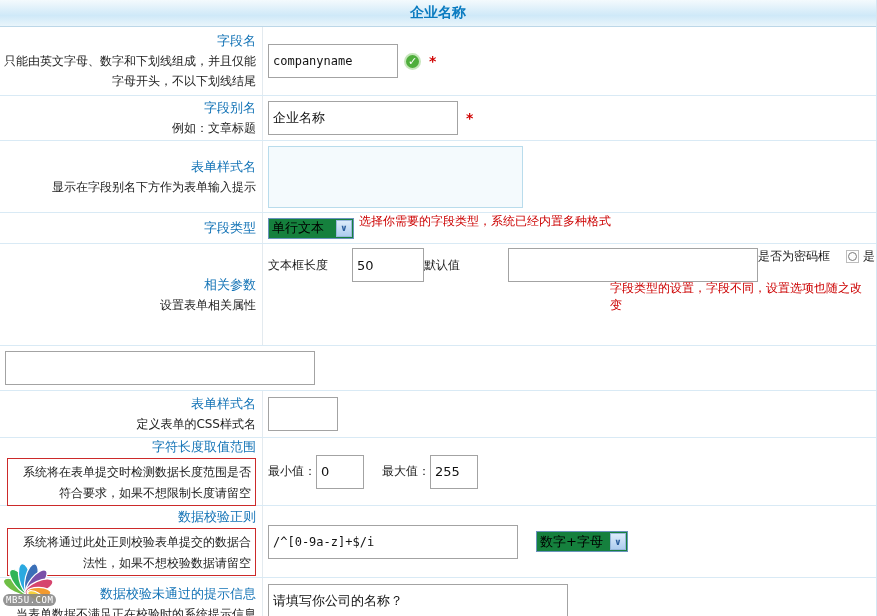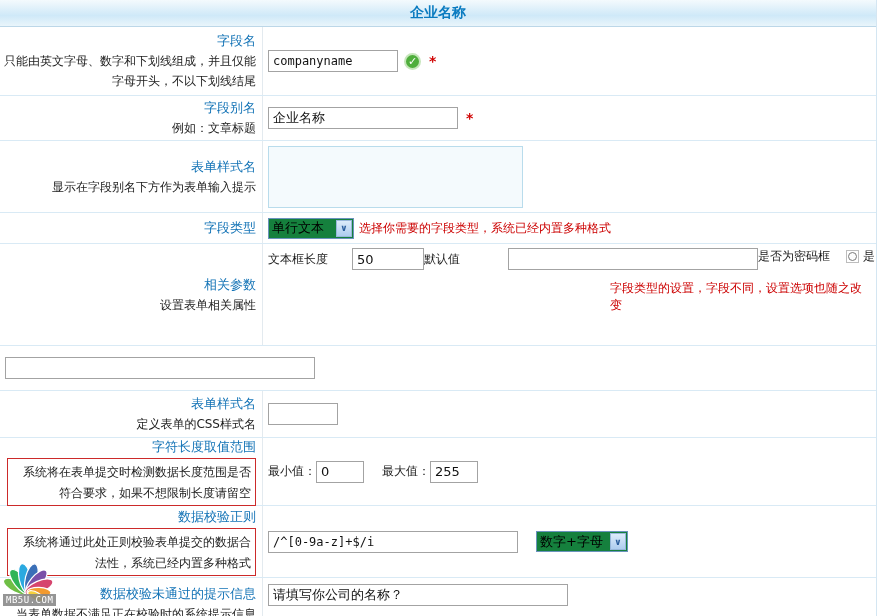--- a/index.html
+++ b/index.html
@@ -18,21 +18,21 @@
   .r6{height:45px}.r7{height:47px}.r8{height:68px}.r9{height:72px}.r10{height:44px}
   .lcell { width:263px; flex:none; border-right:1px solid #e3eaef; display:flex;
            flex-direction:column; justify-content:center; align-items:flex-end;
            text-align:right; padding:0 6px 0 4px; }
   .rcell { flex:1; display:flex; align-items:center; padding-left:5px; position:relative; }
   .flabel { color:#1373b6; font-weight:normal; font-size:13px; line-height:20px; }
   .fdesc { color:#1c1c1c; font-size:12px; line-height:20px; }
   .redbox { border:1px solid #cc2a2a; padding:2px 4px; margin-top:1px; width:249px;
             text-align:right; }
   
-  .ti { height:22px; border:1px solid #a3a3a3; background:#fff; font-size:13px;
+  .ti { height:34px; border:1px solid #a3a3a3; background:#fff; font-size:13px;
         padding:1px 4px; color:#111; font-family:"DejaVu Sans",sans-serif; }
   .mono { font-family:"DejaVu Sans Mono","Liberation Mono",monospace; font-size:12px; }
   .w130{width:130px}.w190{width:190px}.w310{width:310px}.w70{width:70px}
   .w48{width:48px}.w250{width:250px}.w72{width:72px}.w300{width:300px}
   .hint-ta { width:255px; height:62px; background:#f4fafd; border:1px solid #b9dcec;
              resize:none; font-size:13px; font-family:"DejaVu Sans",sans-serif; }
   .req { color:#d00000; font-weight:bold; margin-left:8px; font-size:14px; }
   .vicon { width:17px; height:17px; flex:none; border-radius:50%; background:#4fae3c;
            border:2px solid #c6e6bb; color:#fff; font-size:11px; font-weight:bold;
            display:inline-flex; align-items:center; justify-content:center; margin-left:6px; }
@@ -55,21 +55,21 @@
   
   .pcol { flex-direction:row; align-items:flex-start; justify-content:center; }
   .pline { display:flex; align-items:center; margin:4px 0; font-size:12px; color:#1c1c1c; }
   .plabel { width:84px; flex:none; }
   .abs-hint { position:absolute; left:347px; top:36px; width:252px; }
   .gap { display:inline-block; width:18px; }
   .lblsm { font-size:12px; color:#1c1c1c; }
   
   .logo { position:absolute; left:2px; top:556px; width:60px; height:60px; }
   .logo-badge { position:absolute; left:1px; top:38px; background:rgba(130,130,130,.85);
-    color:#fff; font-size:9px; padding:1px 3px; border-radius:0; letter-spacing:.5px;
+    color:#fff; font-size:9px; padding:1px 3px; border-radius:6px; letter-spacing:.5px;
     font-family:"DejaVu Sans Mono","Liberation Mono",monospace; }
 </style>
 </head>
 <body>
 
 <div class="page">
 
   <div class="titlebar">
     <span class="t">企业名称</span>
   </div>
@@ -109,21 +109,21 @@
 
   <div class="row r4">
     <div class="lcell">
       <span class="flabel">字段类型</span>
     </div>
     <div class="rcell">
       <span class="xpsel wsel1">
         <span class="sv">单行文本</span>
         <span class="ab">∨</span>
       </span>
-      <span class="rhint" style="margin-left:5px; align-self:flex-start; margin-top:7px;">选择你需要的字段类型，系统已经内置多种格式</span>
+      <span class="rhint" style="margin-left:5px; align-self:flex-start; margin-top:0;">选择你需要的字段类型，系统已经内置多种格式</span>
     </div>
   </div>
 
   <div class="row r5">
     <div class="lcell">
       <span class="flabel">相关参数</span>
       <span class="fdesc">设置表单相关属性</span>
     </div>
     <div class="rcell pcol">
       <div class="pline">
@@ -181,21 +181,21 @@
       <span class="gap"></span>
       <span class="lblsm">最大值：</span>
       <input class="ti w48" type="text" value="255" style="">
     </div>
   </div>
 
   <div class="row r9">
     <div class="lcell">
       <span class="flabel">数据校验正则</span>
       <div class="redbox">
-        <span class="fdesc">系统将通过此处正则校验表单提交的数据合法性，系统已经内置多种格式</span>
+        <span class="fdesc">系统将通过此处正则校验表单提交的数据合法性，如果不想校验数据请留空</span>
       </div>
     </div>
     <div class="rcell">
       <input class="ti w250 mono" type="text" value="/^[0-9a-z]+$/i" style="">
       <span class="gap"></span>
       <span class="xpsel wsel2">
         <span class="sv">数字+字母</span>
         <span class="ab">∨</span>
       </span>
     </div>

